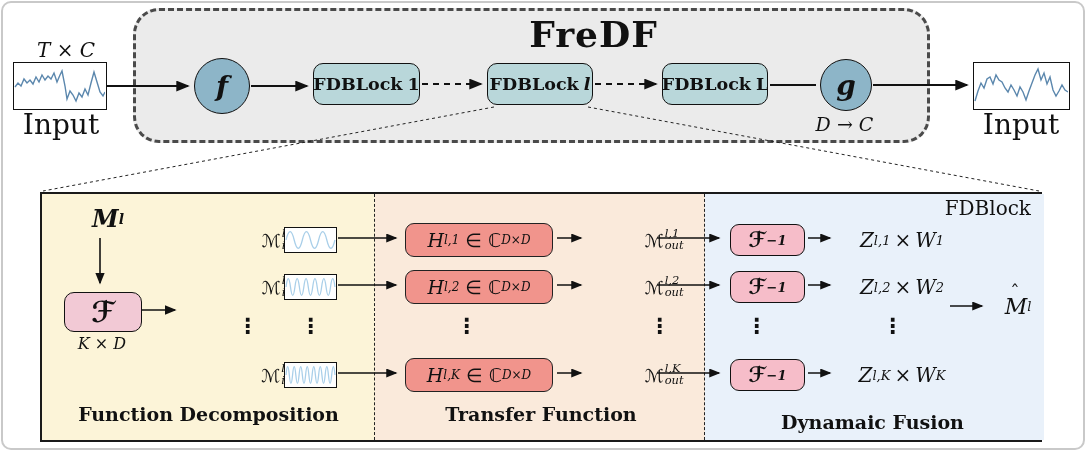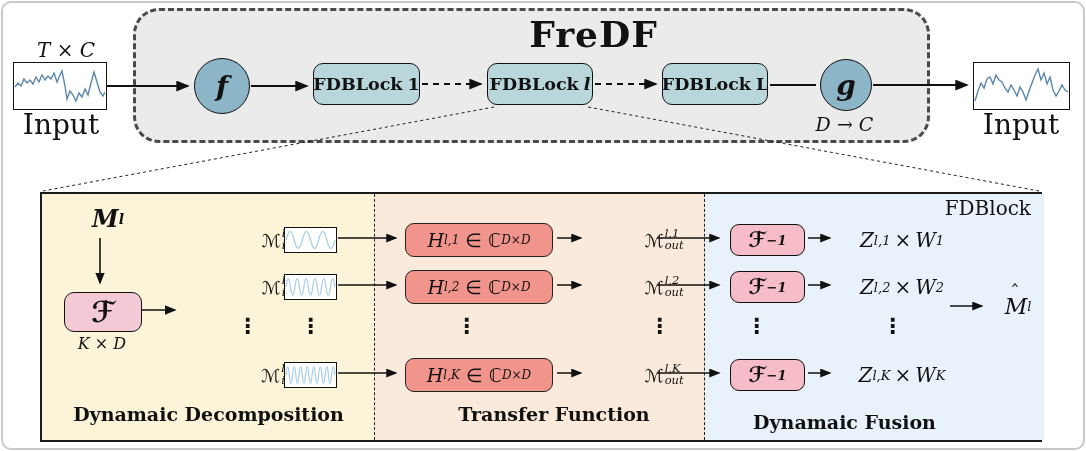--- a/index.html
+++ b/index.html
@@ -37,22 +37,22 @@
 
   
   .panel{left:40px;top:192px;width:1002px;height:250px;border:2px solid #1a1a1a;box-sizing:border-box;background:#fff;}
   .region{position:absolute;top:0;height:246px;box-sizing:border-box;}
   .region-freq{left:0;width:333px;background:#fcf4d8;border-right:1.6px dashed #222;}
   .region-transfer{left:333px;width:330px;background:#faeadb;border-right:1.6px dashed #222;}
   .region-fusion{left:663px;width:339px;background:#e9f1fa;}
   .corner-label{right:9px;top:2px;width:120px;font-size:20px;text-align:right;position:absolute;}
   .section-label{font-weight:bold;font-size:19px;height:28px;}
   .lab-freq{left:0;top:206px;width:333px;}
-  .lab-transfer{left:347px;top:206px;width:330px;}
-  .lab-fusion{left:633px;top:214px;width:339px;}
+  .lab-transfer{left:334px;top:206px;width:330px;}
+  .lab-fusion{left:661px;top:214px;width:339px;}
 
   .script{font-family:"DejaVu Sans","Liberation Sans",sans-serif;}
   .mathit{font-style:italic;}
   .stack{display:inline-flex;flex-direction:column;align-items:flex-start;line-height:1;
          font-size:11.5px;font-style:italic;margin-left:1px;vertical-align:-7px;}
   .stack span{height:12px;}
   sup,sub{font-style:italic;}
 
   .ml-label{left:35px;top:10px;width:62px;font-size:24px;font-weight:bold;font-style:italic;}
   .ml-label sup{font-size:14px;}
@@ -175,21 +175,21 @@
     </div>
     <div class="abs wavebox wv3">
       <svg class="wave" width="51" height="24" viewBox="0 0 53 26">
           <path d="M0,13 Q1.77,-5 3.53,13 Q5.30,31 7.07,13 Q8.83,-5 10.60,13 Q12.37,31 14.13,13 Q15.90,-5 17.67,13 Q19.43,31 21.20,13 Q22.97,-5 24.73,13 Q26.50,31 28.27,13 Q30.03,-5 31.80,13 Q33.57,31 35.33,13 Q37.10,-5 38.87,13 Q40.63,31 42.40,13 Q44.17,-5 45.93,13 Q47.70,31 49.47,13 Q51.23,-5 53.00,13"></path>
         </svg>
     </div>
 
     <div class="abs dots" style="left:195px;">⋮</div>
     <div class="abs dots" style="left:258px;">⋮</div>
 
-    <div class="abs ctr section-label lab-freq">Dynamaic Decomposition</div>
+    <div class="abs ctr section-label lab-freq">Function Decomposition</div>
 
     <div class="abs ctr hbox hb1 mathit">
       <span>H</span><sup>l,1</sup>&nbsp;<span class="script" style="font-style:normal">∈</span>&nbsp;<span class="script" style="font-style:normal">ℂ</span><sup>D×D</sup>
     </div>
     <div class="abs ctr hbox hb2 mathit">
       <span>H</span><sup>l,2</sup>&nbsp;<span class="script" style="font-style:normal">∈</span>&nbsp;<span class="script" style="font-style:normal">ℂ</span><sup>D×D</sup>
     </div>
     <div class="abs ctr hbox hb3 mathit">
       <span>H</span><sup>l,K</sup>&nbsp;<span class="script" style="font-style:normal">∈</span>&nbsp;<span class="script" style="font-style:normal">ℂ</span><sup>D×D</sup>
     </div>

